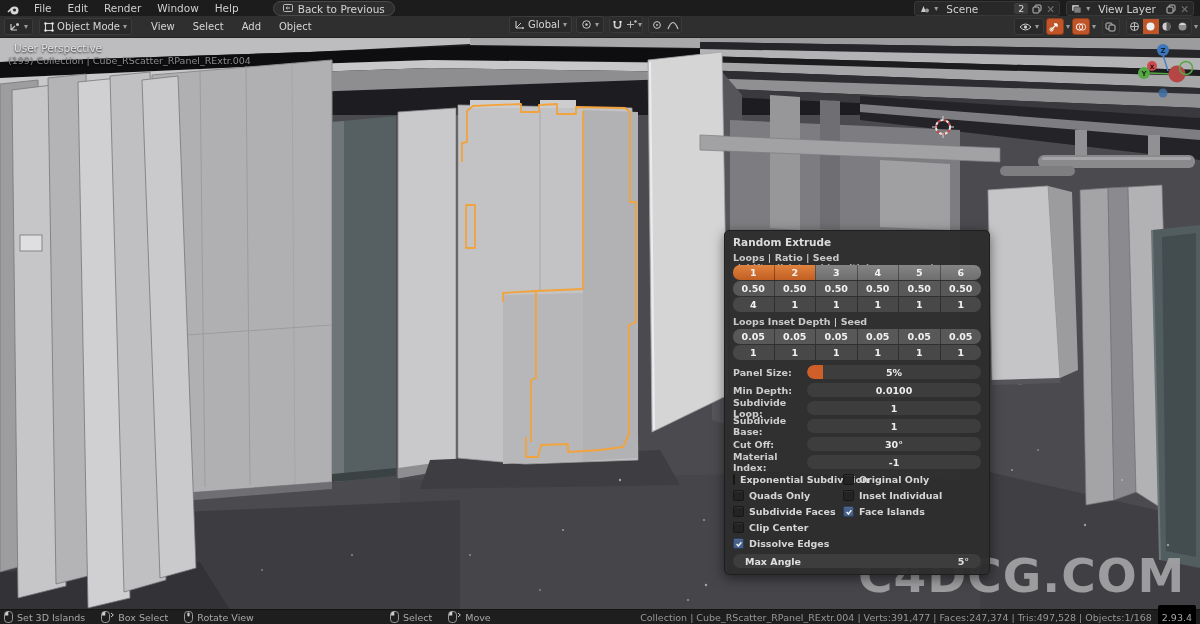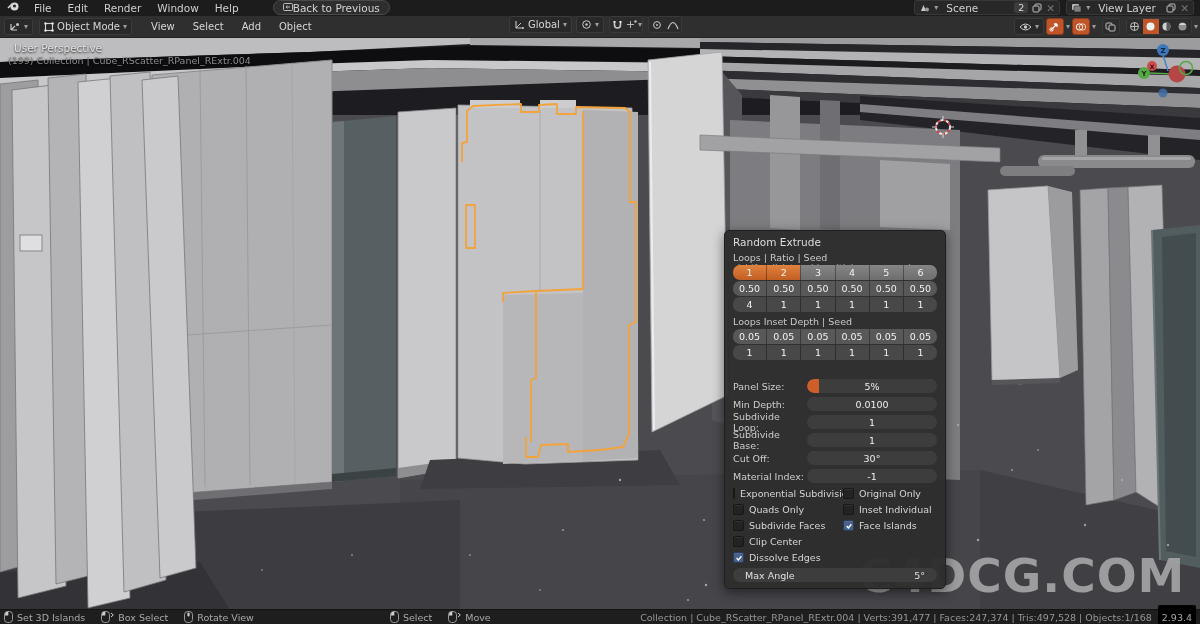--- a/index.html
+++ b/index.html
@@ -1,24 +1,24 @@
 <!DOCTYPE html>
 <html style="--accent: #bf5529;"><head>
 <meta charset="utf-8">
 <style>
   html,body{margin:0;padding:0;background:#000;}
   .app{position:relative;width:1200px;height:624px;overflow:hidden;
        font-family:"DejaVu Sans","Liberation Sans",sans-serif;
        background:#4b4b4f;-webkit-font-smoothing:antialiased;}
   
   .topbar{position:absolute;top:0;left:0;right:0;height:16px;background:#1c1c1c;
-          display:flex;align-items:flex-start;color:#cfcfcf;font-size:10.5px;z-index:30;}
+          display:flex;align-items:flex-end;color:#cfcfcf;font-size:10.5px;z-index:30;}
   .logo{width:14px;height:12px;margin:0 6px 0 6px;display:flex;align-items:center;justify-content:center;}
   .menu-item{padding:0 8px;line-height:16px;cursor:default;}
-  .back-btn{margin-left:26px;display:flex;align-items:center;height:13px;
+  .back-btn{margin-left:26px;display:flex;align-items:center;gap:5px;height:13px;
             background:#2e2e2e;border:1px solid #4a4a4a;border-radius:8px;padding:0 9px;color:#d4d4d4;}
   .tb-spacer{flex:1;}
   .id-widget{display:flex;align-items:center;gap:4px;background:#282828;border:1px solid #383838;
              border-radius:3px;height:13px;padding:0 4px;margin-right:6px;color:#d0d0d0;}
   .id-widget .lbl{padding:0 4px;min-width:60px;}
   .badge{background:#3c3c3c;border-radius:2px;padding:0 4px;font-size:9.5px;color:#ddd;}
   .dim{opacity:.45;}
   .chev{font-size:8px;color:#9a9a9a;line-height:1;}
   
   .toolrow{position:absolute;top:16px;left:0;right:0;height:21px;background:#2f2f2f;
@@ -38,38 +38,38 @@
   
   .viewport{position:absolute;top:37px;left:0;width:1200px;height:573px;overflow:hidden;background:#4b4b4f;}
   .scene{position:absolute;inset:0;z-index:1;}
   .vp-label{position:absolute;left:14px;top:5px;color:#e2e2e2;font-size:10.5px;z-index:5;
             text-shadow:0 1px 2px rgba(0,0,0,.9);}
   .vp-breadcrumb{position:absolute;left:8px;top:18px;color:#8d8d8d;font-size:9.5px;z-index:5;
             text-shadow:0 1px 2px rgba(0,0,0,.8);}
   .watermark{position:absolute;left:858px;top:511px;z-index:6;font-size:47px;font-weight:bold;
              letter-spacing:1px;color:#a4a4a6;opacity:.92;}
   
-  .op-panel{position:absolute;left:724px;top:193px;width:222px;z-index:10;
+  .op-panel{position:absolute;left:724px;top:193px;width:266px;z-index:10;
             background:rgba(45,45,45,.97);border:1px solid #1e1e1e;border-radius:5px;
             box-shadow:0 3px 12px rgba(0,0,0,.5);padding:5px 8px 6px;box-sizing:border-box;
-            color:#c9c9c9;font-size:9.5px;}
+            color:#c9c9c9;font-size:9.5px;font-weight:bold;}
   .op-title{color:#dcdcdc;font-size:10.5px;height:14px;}
   .op-subrow{margin-top:2px;height:11px;white-space:nowrap;}
   .op-subrow .hint{color:#a8a8a8;margin-left:4px;font-size:9px;}
   .cell-row{display:flex;height:15px;border-radius:7px;overflow:hidden;margin-top:1px;}
   .cell-row.first{margin-top:2px;}
   .cell-row .cell{flex:1;display:flex;align-items:center;justify-content:center;
                   color:#f2f2f2;font-size:9.5px;border-left:1px solid rgba(0,0,0,.35);}
   .cell-row .cell:first-child{border-left:none;}
   .cell-row.light .cell{background:#585858;}
   .cell-row.dark .cell{background:#484848;}
   .cell-row.loopbtns .cell{background:linear-gradient(#858585,#6e6e6e);}
   .cell-row.loopbtns .cell.on{background:linear-gradient(#e08340,#c25e22);}
   .op-sec-label{margin-top:4px;height:11px;}
-  .op-fields{margin-top:19px;}
+  .op-fields{margin-top:5px;}
   .field-row{display:flex;align-items:center;height:14px;margin-bottom:4px;}
   .field-row .flabel{width:74px;color:#cdcdcd;}
   .field-row .fvalue{flex:1;position:relative;height:14px;background:#3d3d3d;border-radius:7px;
                      display:flex;align-items:center;justify-content:center;color:#ededed;overflow:hidden;}
   .field-row .fvalue .fill{position:absolute;left:0;top:0;bottom:0;background:#cf5f28;border-radius:7px 0 0 7px;}
   .field-row .fvalue .vtext{position:relative;z-index:1;}
   .op-checks{margin-top:3px;display:flex;}
   .chk-col{display:flex;flex-direction:column;}
   .chk-col.left{width:110px;}
   .chk-row{display:flex;align-items:center;height:13px;margin-bottom:3px;}

